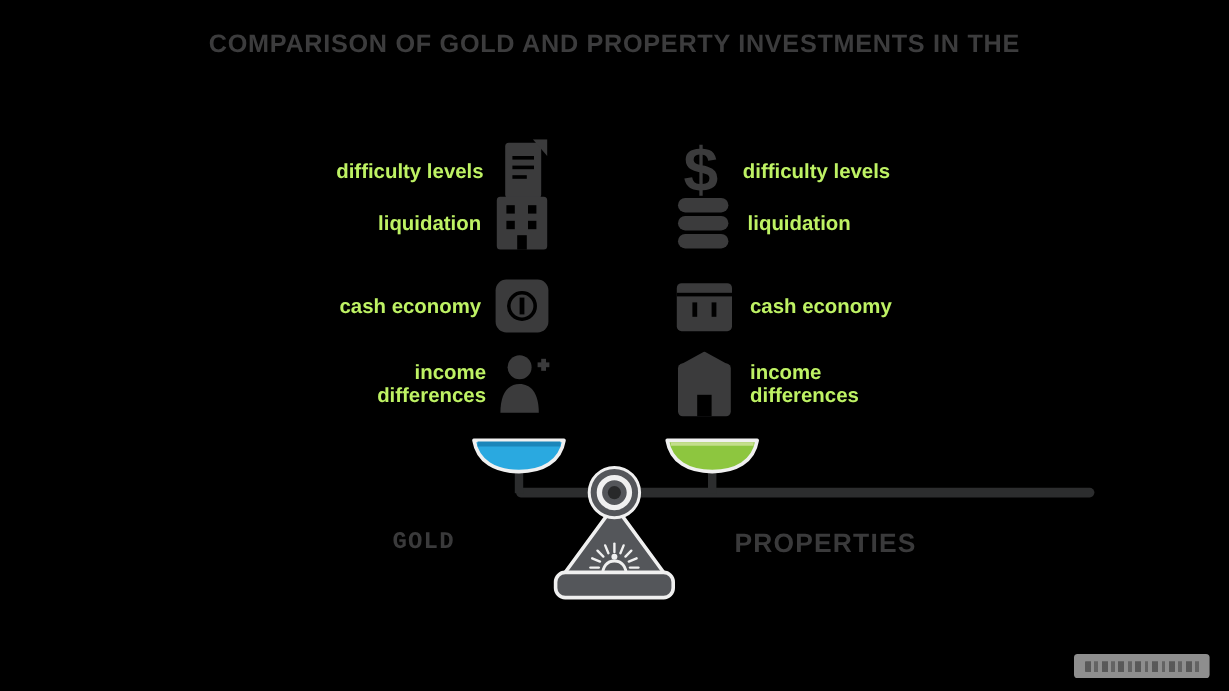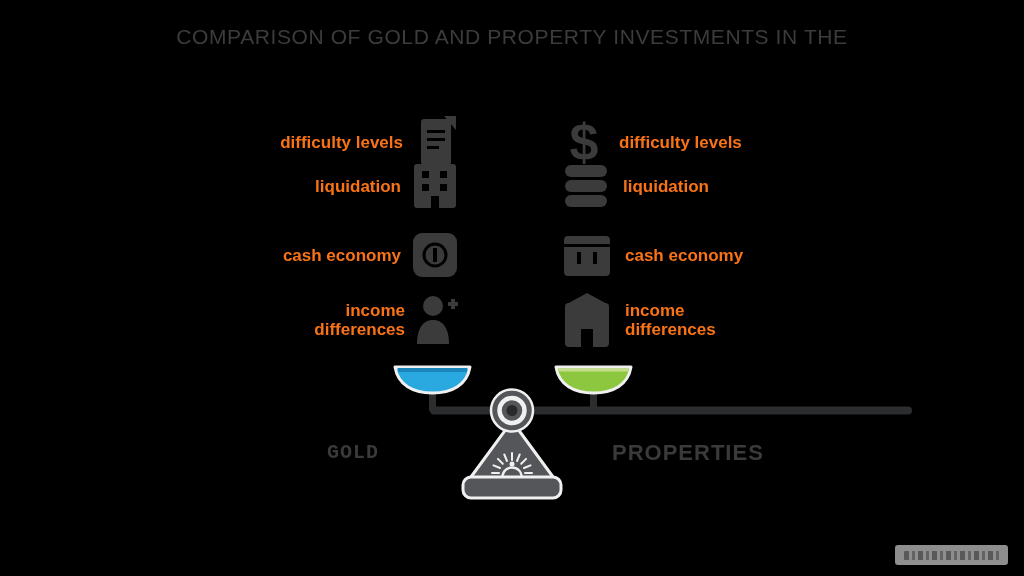--- a/index.html
+++ b/index.html
@@ -3,28 +3,28 @@
 <meta charset="utf-8">
 <style>
   html,body{margin:0;padding:0;background:#000;}
   .canvas{
     position:relative;width:1024px;height:576px;background:#000;overflow:hidden;
     font-family:"Liberation Sans", sans-serif;
   }
   
   .title{
     position:absolute;top:22px;left:0;width:100%;text-align:center;
-    color:#3c3c3d;font-weight:normal;font-size:21px;letter-spacing:.6px;line-height:29px;
+    color:#3c3c3d;font-weight:bold;font-size:21px;letter-spacing:.6px;line-height:29px;
   }
   
   .row{position:absolute;display:flex;align-items:center;height:56px;}
   .row.left{left:180px;width:278px;justify-content:flex-end;}
   .row.right{left:562px;width:300px;justify-content:flex-start;}
   .row .lbl{
-    color:#f97316;font-weight:bold;font-size:17px;line-height:19px;white-space:pre-line;
+    color:#bef264;font-weight:bold;font-size:17px;line-height:19px;white-space:pre-line;
   }
   .row.left .lbl{text-align:right;margin-right:11px;}
   .row.right .lbl{text-align:left;margin-left:13px;}
   .r1{top:114px;} .r2{top:158px;} .r3{top:227px;text-decoration:underline;} .r4{top:292px;}
   .icon{display:block;flex:0 0 auto;}
   .icon svg{display:block;}
   .ic-fill{fill:#3b3b3c;}
   .dollar{
     color:#3b3b3c;font-weight:bold;font-size:52px;line-height:52px;width:44px;text-align:center;
   }

